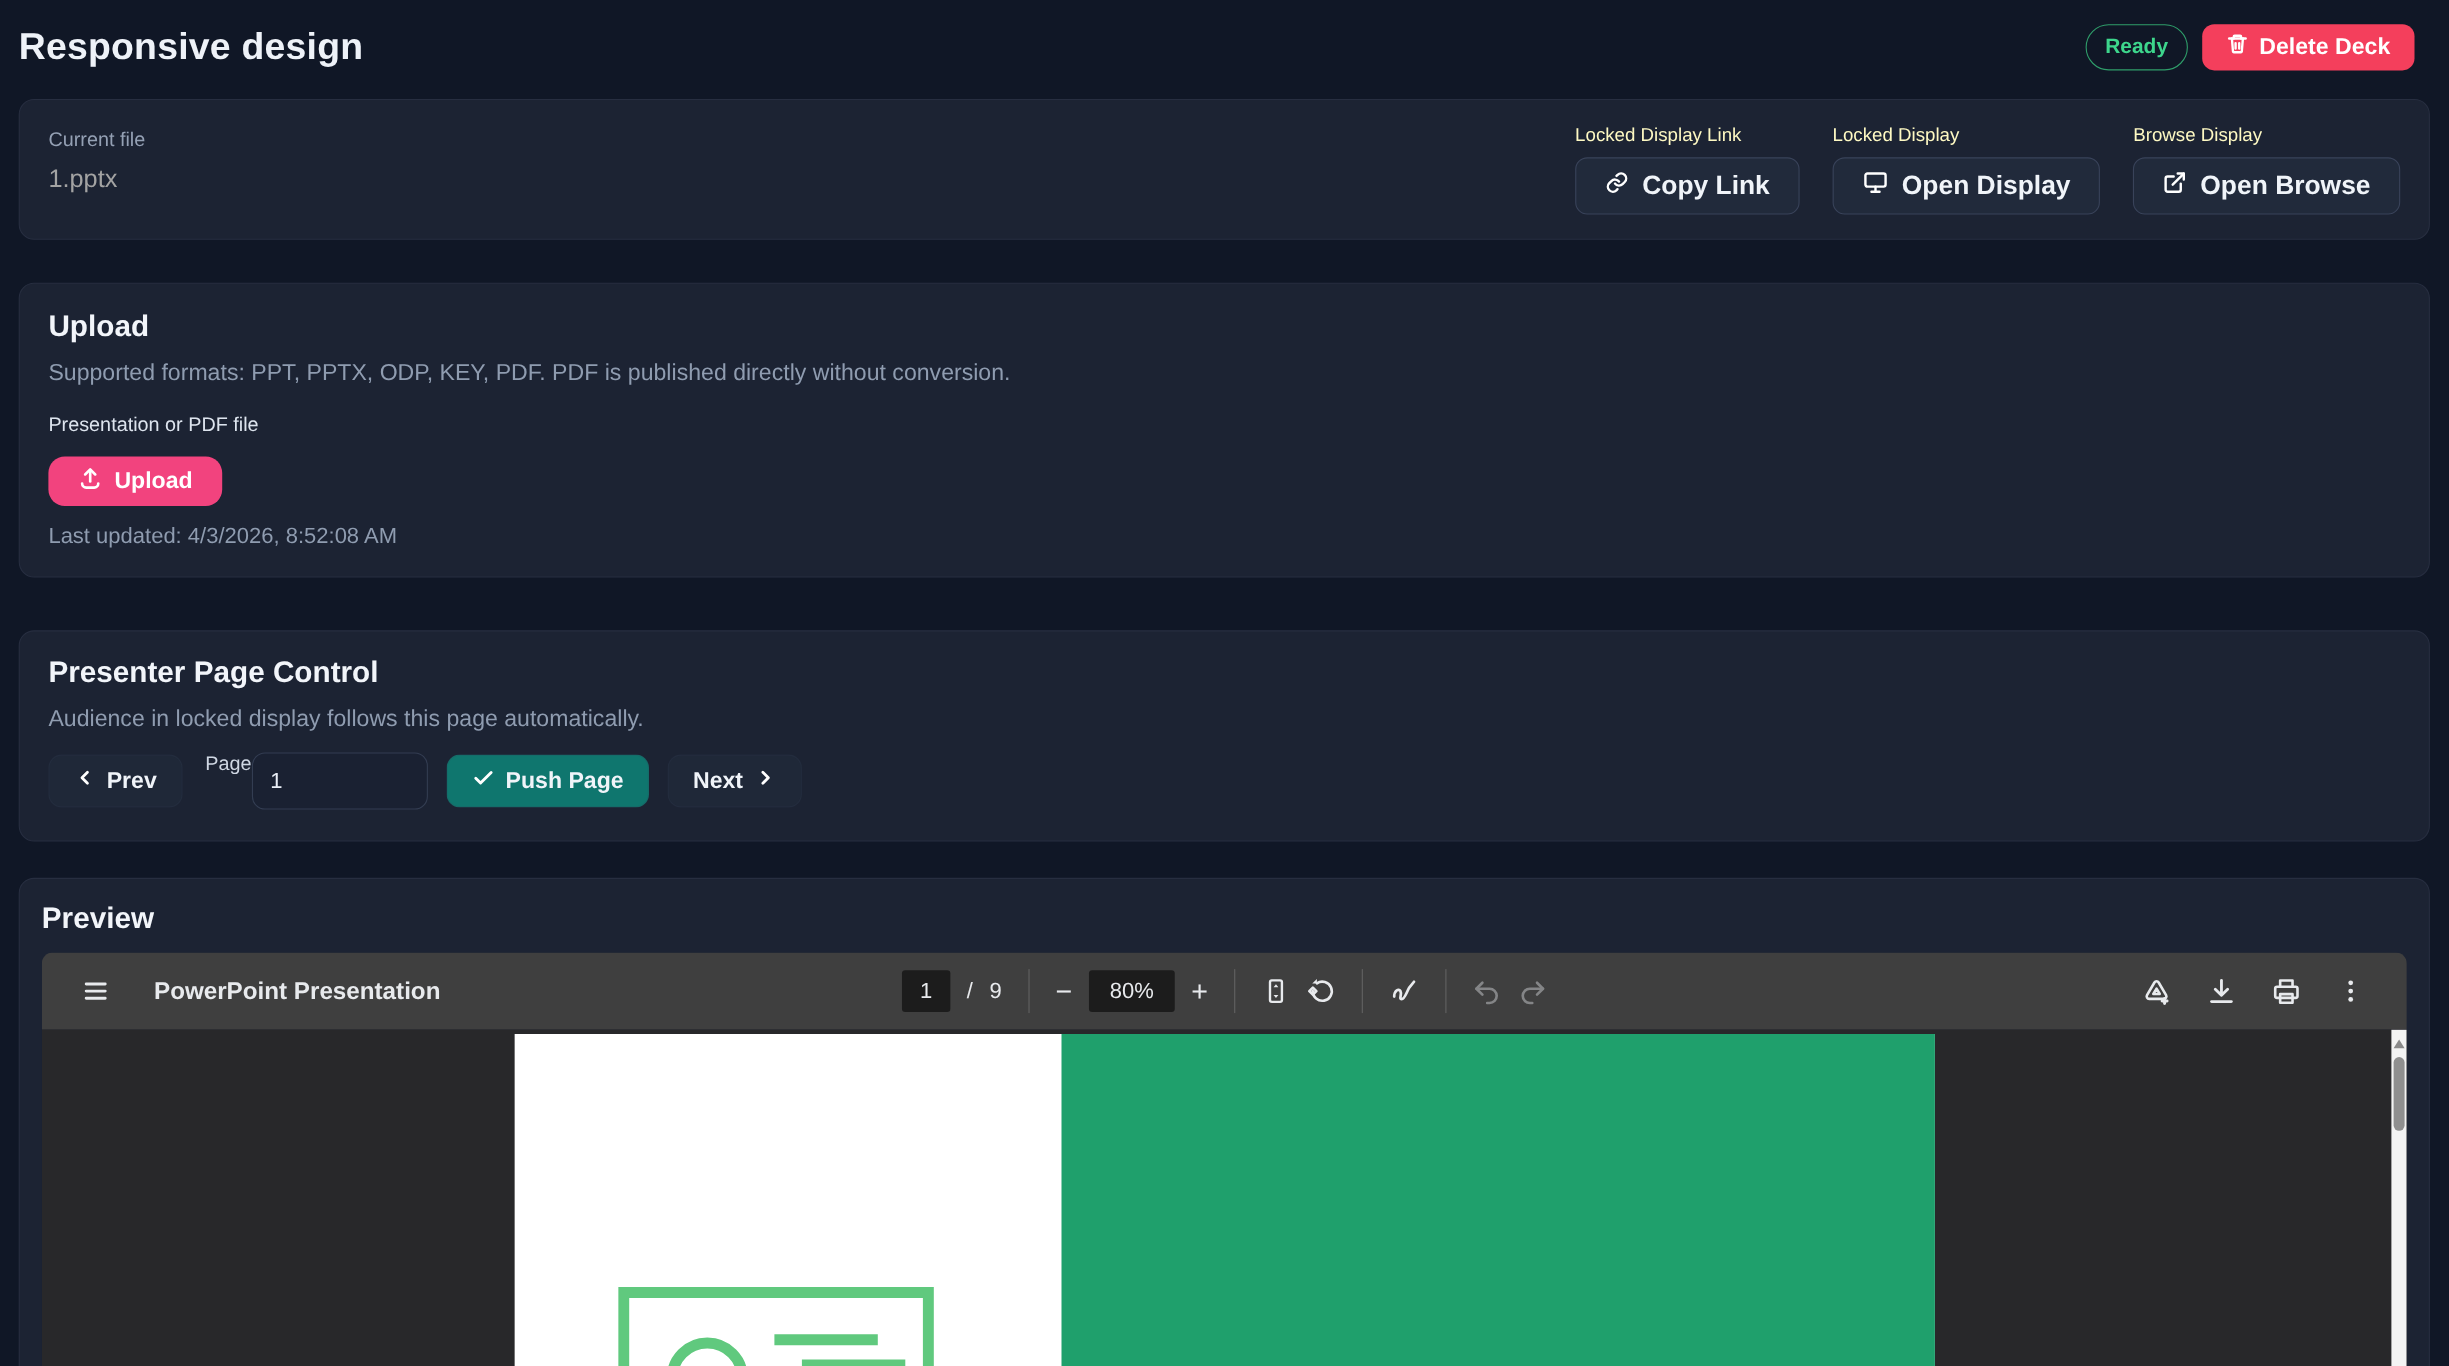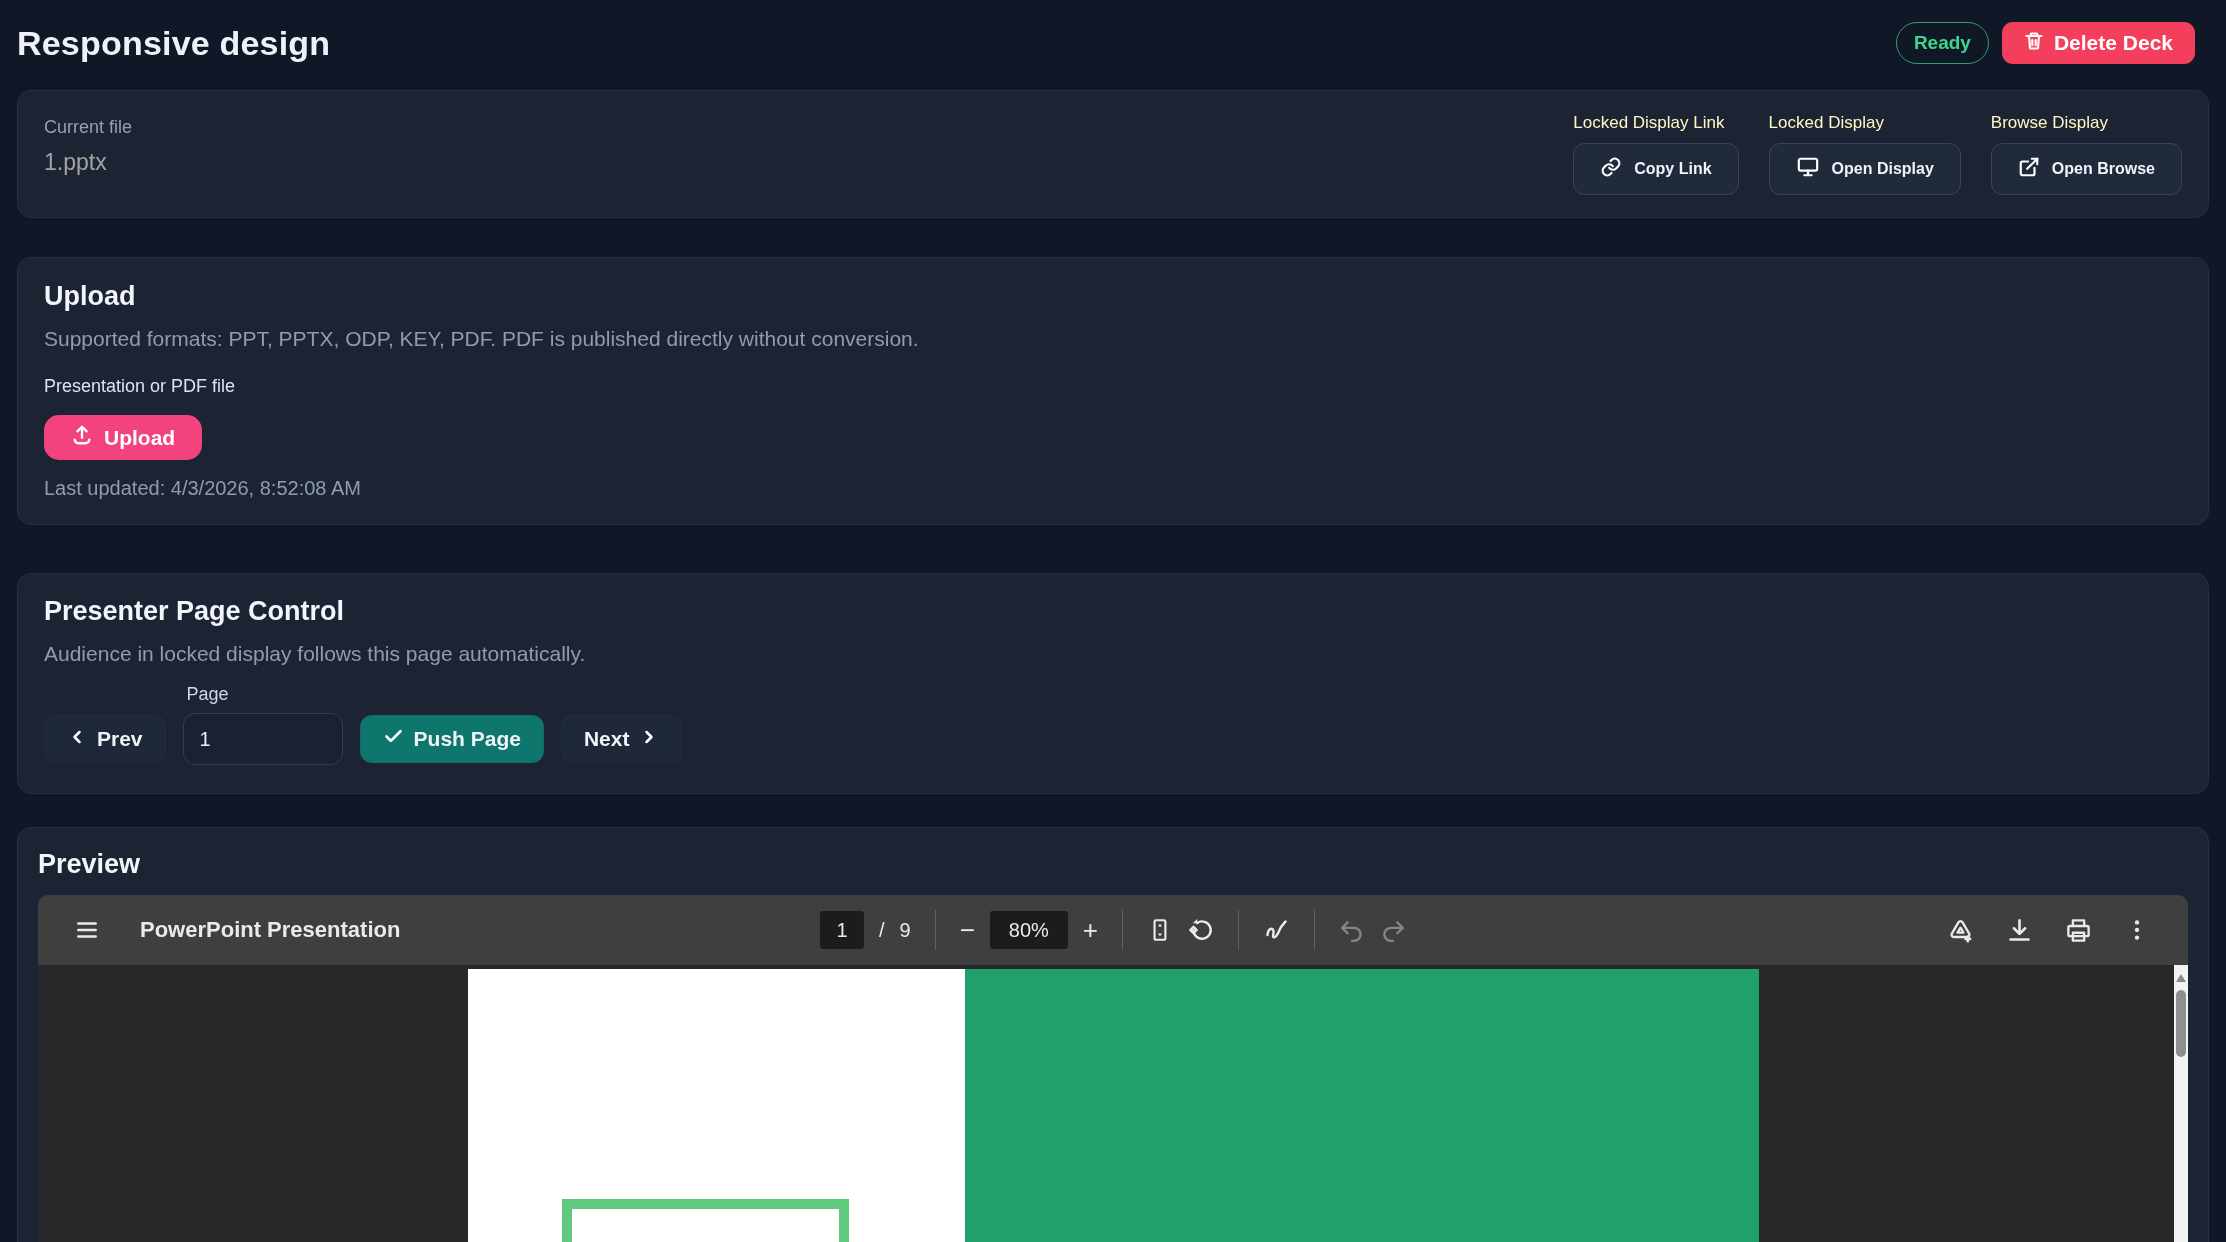--- a/index.html
+++ b/index.html
@@ -35,21 +35,21 @@
   .current-card { margin-top:18px; padding:22px 26px; display:flex; align-items:flex-start;gap:16px; }
   .cf-left { flex:1; padding-top:4px; }
   .cf-label { font-size:18px; color:#94a0b4; margin-bottom:11px; }
   .cf-value { font-size:23px; color:#a3a3a3; }
   .display-groups { display:flex; gap:30px; }
   .dg { display:flex; flex-direction:column; }
   .dg-label { font-size:17px; color:#fef9c3; margin-bottom:10px; }
   .dg-btn {
     display:inline-flex; align-items:center; justify-content:center; gap:12px; cursor:pointer;
     background:#212a3b; border:1px solid #39435a; color:#f0f4f9; font-family:inherit;
-    font-size:16px; font-weight:700; border-radius:11px; height:52px; padding:0 26px;
+    font-size:24px; font-weight:700; border-radius:11px; height:52px; padding:0 26px;
   }
 
   
   .upload-card { margin-top:39px; padding:23px 26px 24px; }
   .upload-desc { font-size:21px; margin-top:15px; }
   .file-label { font-size:18px; color:#dde4ee; margin-top:25px; }
   .file-row { margin-top:11px; display:flex; align-items:center; gap:13px; }
   .choose-file {
     background:#efefef; color:#111111; border:1px solid #8d8d8d; border-radius:4px;
     font-family:inherit; font-size:16px; padding:5px 12px; cursor:pointer;
@@ -65,21 +65,21 @@
   
   .presenter-card { margin-top:48px; padding:22px 26px 28px; }
   .presenter-desc { font-size:21px; margin-top:15px; }
   .controls-row { display:flex; align-items:flex-end; gap:17px; margin-top:18px; }
   .ctl-btn {
     display:inline-flex; align-items:center; gap:10px; cursor:pointer;
     background:#1f2838; border:1px solid #36405634; color:#f0f4f9; font-family:inherit;
     font-size:21px; font-weight:700; border-radius:12px; height:48px; padding:0 22px; margin-bottom:2px;
   }
   .push-btn { background:#0f766e; }
-  .page-field { display:flex; flex-direction:column; }
+  .page-field { display:flex; flex-direction:row; }
   .page-field-label { font-size:18px; color:#cfd7e3; margin-bottom:8px; margin-left:4px; }
   .page-input {
     width:160px; height:52px; background:#1a2132; border:1px solid #333d52; border-radius:12px;
     color:#e9eef6; font-family:inherit; font-size:20px; padding:0 16px; outline:none;
   }
 
   
   .preview-card { margin-top:33px; padding:21px 20px 0; height:520px; }
   .viewer { margin-top:15px; border-radius:10px 10px 0 0; overflow:hidden; }
   .pdf-toolbar {

